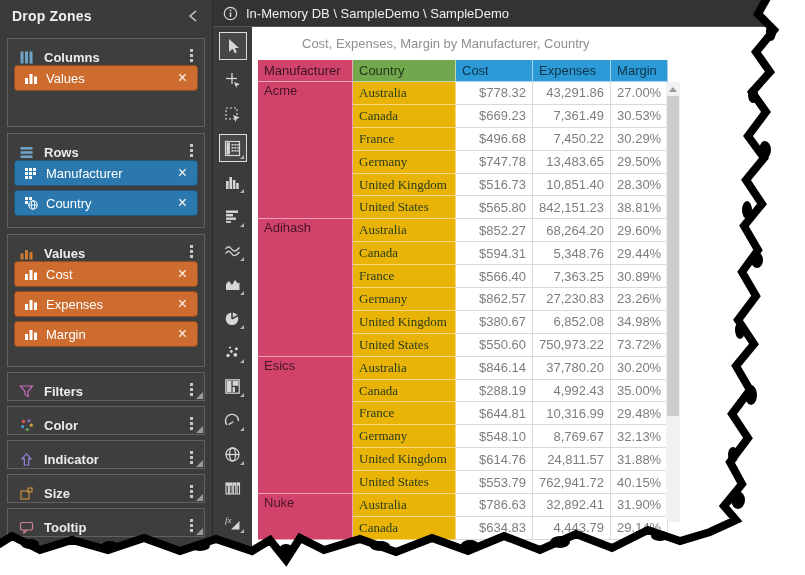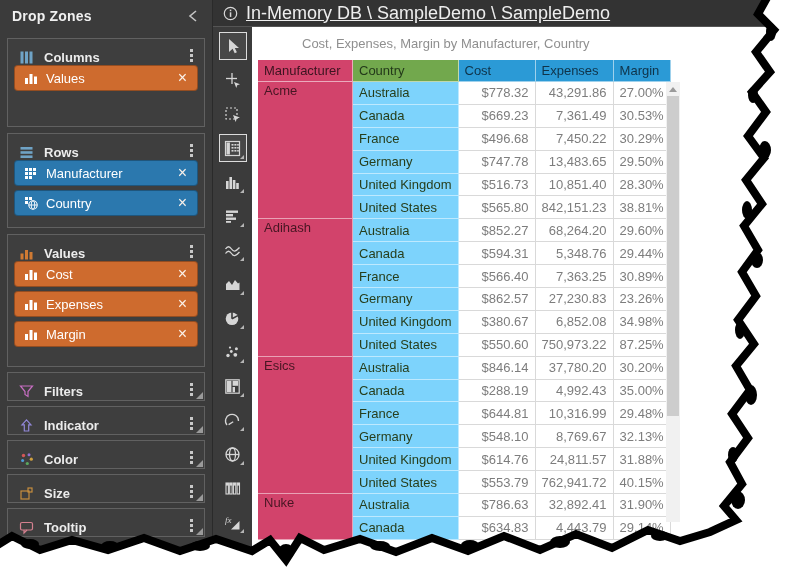--- a/index.html
+++ b/index.html
@@ -34,21 +34,21 @@
   .chip-icon { width:15px; height:15px; margin-right:8px; display:flex; align-items:center; justify-content:center; }
   .chip-label { color:#fff; font-size:13px; flex:1; white-space:nowrap; overflow:hidden; }
   .chip-close { color:#fbf2ea; font-size:16px; line-height:1; cursor:pointer; padding:0 2px; }
 
   .grip { position:absolute; right:1px; bottom:1px; width:0; height:0; border-left:7px solid transparent; border-bottom:7px solid #9a9a9a; }
 
   
   .main { position:absolute; left:213px; top:0; right:0; height:575px; display:flex; flex-direction:column; }
   .titlebar { height:27px; background:#333; border-bottom:1px solid #555; display:flex; align-items:center; padding-left:10px; flex:0 0 27px; }
   .titlebar .ticon { margin-right:8px; display:flex; }
-  .breadcrumb { color:#eee; font-size:18px;text-decoration:underline; }
+  .breadcrumb { color:#eee; font-size:13px; }
 
   .main-body { flex:1; display:flex; min-height:0; }
   .toolbar { width:39px; background:#3b3b3b; flex:0 0 39px; display:flex; flex-direction:column; align-items:center; padding-top:5px; }
   .tool { width:28px; height:28px; margin-bottom:6px; display:flex; align-items:center; justify-content:center; position:relative; border:1px solid transparent; cursor:pointer; }
   .tool.selected { border-color:#dcdcdc; background:#474747; }
   .tool .corner { position:absolute; right:2px; bottom:2px; width:0; height:0; border-left:4px solid transparent; border-bottom:4px solid #b5b5b5; }
 
   .content { flex:1; background:#fff; position:relative; overflow:hidden; }
   .caption { position:absolute; left:6px; top:9px; font-size:13px; color:#8f8f8f; white-space:nowrap;margin-left:44px; }
 
@@ -56,21 +56,21 @@
   .tablewrap { position:absolute; left:6px; top:33px; }
   table.pivot { border-collapse:separate; border-spacing:0; table-layout:fixed; font-size:13px; }
   col.c-man { width:95px; } col.c-cty { width:103px; } col.c-cost { width:77px; } col.c-exp { width:75px; } col.c-mar { width:54px; }
   .pivot th, .pivot td { height:22.9px; padding:1px 6px; overflow:hidden; white-space:nowrap; font-weight:400; }
   .pivot th { height:22px; text-align:left; border-right:1px solid rgba(255,255,255,.55); border-bottom:1px solid rgba(255,255,255,.55); }
   .th-man { background:#d2436b; color:#3c1420; font-weight:700; }
   .th-cty { background:#72a84d; color:#23391a; }
   .th-meas { background:#2b9ad6; color:#0f3349; }
   .cell-group { background:#d2436b; color:#471623; vertical-align:top; padding-top:3px;
     border-right:1px solid rgba(255,255,255,.5); border-bottom:1px solid rgba(255,255,255,.5); }
-  .cell-country { background:#7dd3fc; color:#273e1c; border-right:1px solid rgba(255,255,255,.5); border-bottom:1px solid rgba(255,255,255,.5); }
+  .cell-country { background:#eab308; color:#273e1c; border-right:1px solid rgba(255,255,255,.5); border-bottom:1px solid rgba(255,255,255,.5);font-family:Liberation Serif, serif; }
   .cell-num { background:#fff; color:#7d7d7d; text-align:right; padding-right:7px; border-right:1px solid #d9d9d9; border-bottom:1px solid #d9d9d9; }
 
   
   .vscroll { position:absolute; left:414px; top:55px; width:14px; height:440px; background:#f1f1f1; }
   .vscroll .up { height:14px; display:flex; align-items:center; justify-content:center; }
   .vscroll .up .tri { width:0; height:0; border-left:4px solid transparent; border-right:4px solid transparent; border-bottom:5px solid #9a9a9a; }
   .vscroll .thumb { position:absolute; left:1px; right:1px; top:14px; height:320px; background:#cdcdcd; }
 
   
   .tear { position:absolute; inset:0; z-index:50; pointer-events:none; }
@@ -253,45 +253,45 @@
             <i></i>
           </span>
       </div>
       <span class="grip"></span>
     </div>
 
     <div class="panel small">
       <div class="panel-head">
         <span class="picon">
           <svg width="15" height="15" viewBox="0 0 15 15">
-              <path d="M7.5 1.8 L12 6.8 H9.7 V13 H5.3 V6.8 H3 Z" fill="none" stroke="#9187d8" stroke-width="1.2"></path>
-            </svg>
-        </span>
-        <span class="plabel">Indicator</span>
-        <span class="dots">
-            <i></i>
-            <i></i>
-            <i></i>
-          </span>
-      </div>
-      <span class="grip"></span>
-    </div>
-
-    <div class="panel small">
-      <div class="panel-head">
-        <span class="picon">
-          <svg width="15" height="15" viewBox="0 0 15 15">
               <circle cx="4.5" cy="3.5" r="1.7" fill="#d45757"></circle>
               <circle cx="10" cy="2.8" r="1.5" fill="#8f6fd0"></circle>
               <circle cx="12.3" cy="7.2" r="1.6" fill="#cfa040"></circle>
               <circle cx="3.6" cy="8.6" r="1.5" fill="#4f9ed9"></circle>
               <circle cx="8.3" cy="11.5" r="1.6" fill="#5aa860"></circle>
             </svg>
         </span>
         <span class="plabel">Color</span>
+        <span class="dots">
+            <i></i>
+            <i></i>
+            <i></i>
+          </span>
+      </div>
+      <span class="grip"></span>
+    </div>
+
+    <div class="panel small">
+      <div class="panel-head">
+        <span class="picon">
+          <svg width="15" height="15" viewBox="0 0 15 15">
+              <path d="M7.5 1.8 L12 6.8 H9.7 V13 H5.3 V6.8 H3 Z" fill="none" stroke="#9187d8" stroke-width="1.2"></path>
+            </svg>
+        </span>
+        <span class="plabel">Indicator</span>
         <span class="dots">
             <i></i>
             <i></i>
             <i></i>
           </span>
       </div>
       <span class="grip"></span>
     </div>
 
     <div class="panel small">
@@ -573,21 +573,21 @@
                 <tr>
                   <td class="cell-country">United Kingdom</td>
                   <td class="cell-num">$380.67</td>
                   <td class="cell-num">6,852.08</td>
                   <td class="cell-num">34.98%</td>
                 </tr>
                 <tr>
                   <td class="cell-country">United States</td>
                   <td class="cell-num">$550.60</td>
                   <td class="cell-num">750,973.22</td>
-                  <td class="cell-num">87.25%</td>
+                  <td class="cell-num">73.72%</td>
                 </tr>
                 <tr>
                   <td rowspan="6" class="cell-group">Esics</td>
                   <td class="cell-country">Australia</td>
                   <td class="cell-num">$846.14</td>
                   <td class="cell-num">37,780.20</td>
                   <td class="cell-num">30.20%</td>
                 </tr>
                 <tr>
                   <td class="cell-country">Canada</td>

